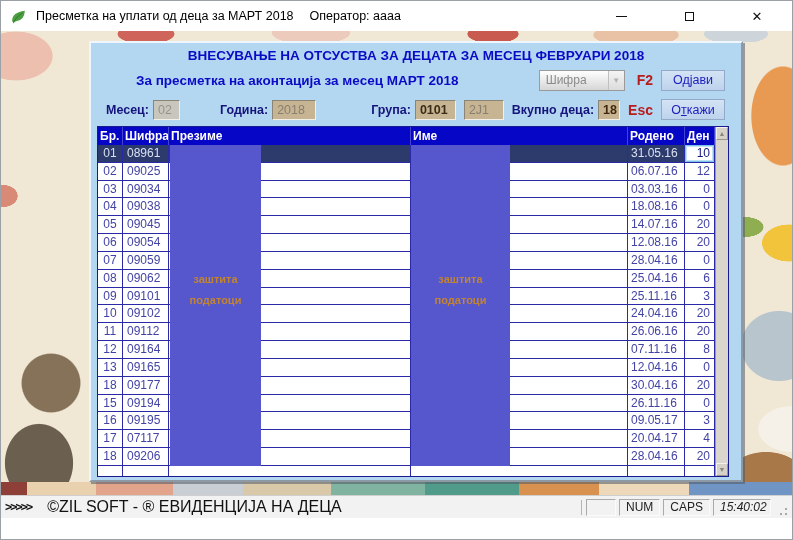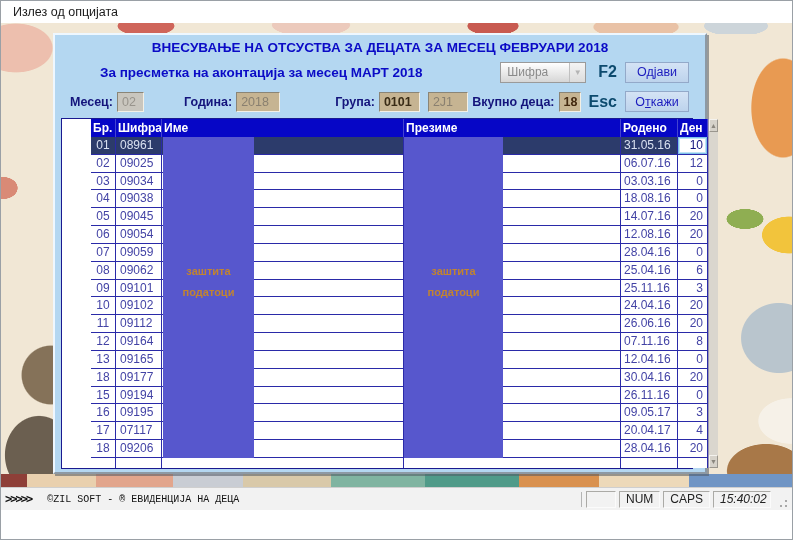--- a/index.html
+++ b/index.html
@@ -51,54 +51,54 @@
       radial-gradient(ellipse 36px 13px at 492px 3px, #c85a50 70%, rgba(200,90,80,0) 72%),
       radial-gradient(ellipse 60px 16px at 635px 4px, #e9c2a6 70%, rgba(233,194,166,0) 72%),
       radial-gradient(ellipse 45px 14px at 735px 3px, #cdd5da 70%, rgba(205,213,218,0) 72%);
     background-repeat:no-repeat; }
   .wp-bottom { position:absolute; left:0; top:451px; right:0; height:13px;
     background:linear-gradient(90deg,#8e3f38 0 26px,#e9d0ae 26px 95px,#e2a58c 95px 172px,
       #c9cdd4 172px 242px,#d9c9a9 242px 330px,#80b4a1 330px 424px,#509b89 424px 518px,
       #d9914f 518px 598px,#edd9b9 598px 688px,#7095c5 688px 100%); }
 
   
-  .panel { position:absolute; left:52px; top:10px; width:654px; height:441px;
+  .panel { position:absolute; left:88px; top:10px; width:654px; height:441px;
     background:#b4d7f1; border:2px solid; border-color:#eef7ff #8d99a4 #8d99a4 #eef7ff;
     box-shadow:2px 2px 0 rgba(80,90,100,.55); }
   .p-title1 { margin-top:5px; text-align:center; font-weight:bold; font-size:13.5px; color:#0b0bc6; }
   .rowB { display:flex; align-items:center; margin-top:6px; height:22px; }
   .p-title2 { margin-left:45px; font-weight:bold; font-size:13.5px; color:#0b0bc6; }
   .spacer { flex:1 1 auto; }
   .combo { width:86px; height:21px; border:1px solid #9a9a9a; background:linear-gradient(#ffffff,#d6d6d6);
     display:flex; align-items:center; }
   .combo-val { flex:1; font-size:12px; color:#8a8a8a; padding-left:6px; }
   .combo-arrow { width:16px; height:100%; border-left:1px solid #c0c0c0; display:flex; align-items:center;
     justify-content:center; font-size:8px; color:#b4b4b4; background:linear-gradient(#f4f4f4,#dcdcdc); }
-  .key-label { font-weight:bold; font-size:16px; color:#0c4a6e; margin-left:12px; }
+  .key-label { font-weight:bold; font-size:14px; color:#b91c1c; margin-left:12px; }
   .btn { width:64px; height:21px; margin-left:8px; margin-right:16px;
     background:linear-gradient(#d4e3f5,#bdd3ec); border:1px solid #93a9c9;
     font-family:"Liberation Sans",sans-serif; font-size:12.5px; color:#1c1cbe; text-align:center; line-height:18px; cursor:default; }
   .u { text-decoration:underline; }
   .rowC { display:flex; align-items:center; margin-top:8px; height:21px; }
   .lbl { font-weight:bold; font-size:12.5px; color:#14147c; }
   .l-month { margin-left:15px; }
   .l-year { margin-left:40px; }
   .l-group { margin-left:55px; }
   .field { height:20px; margin-left:4px; border:1px solid; border-color:#8a8577 #f4f0e6 #f4f0e6 #8a8577;
     background:#c6b492; font-size:12.5px; line-height:18px; padding-left:4px; }
   .f-month { width:27px; background:#c9c6be; color:#98948c; }
   .f-year { width:44px; color:#8a8070; }
   .f-gcode { width:41px; color:#3a2c16; font-weight:bold; }
   .f-gname { width:40px; margin-left:8px; color:#8a8070; }
   .f-total { width:22px; color:#42280f; font-weight:bold; }
   .esc { margin-left:8px; }
 
   
   .table-wrap { display:flex; width:632px; margin:6px 0 0 6px; border:1px solid #1a1a90; background:#fff; }
-  .grid-area { width:617px;margin-left:29px; }
+  .grid-area { width:617px; }
   .thead { display:grid; grid-template-columns:25px 46px 242px 217px 57px 30px; height:18px; background:#0606c6; }
   .th { color:#fff; font-weight:bold; font-size:12px; line-height:18px; padding-left:2px; overflow:hidden;
     white-space:nowrap; border-right:1px solid #4444d0; }
   .tbody { position:relative; height:321px; display:flex; flex-direction:column; background:#fff; }
   .trow { display:grid; grid-template-columns:25px 46px 242px 217px 57px 30px; flex:0 0 17.83px; }
   .td { font-size:12px; color:#4343a5; line-height:16.5px; border-right:1px solid #2a2aa8;
     border-bottom:1px solid #2a2aa8; overflow:hidden; white-space:nowrap; }
   .td-num { text-align:center; }
   .td-code { padding-left:4px; }
   .td-born { padding-left:3px; }
@@ -116,40 +116,58 @@
   .vscrollbar { width:13px; display:flex; flex-direction:column; background:#dad6ce; border-left:1px solid #9a96b0; }
   .sb-btn { height:13px; flex:0 0 13px; background:#d6d2ca; border:1px solid; border-color:#f4f2ee #9a968e #9a968e #f4f2ee;
     font-size:7px; line-height:11px; text-align:center; color:#8a867e; }
   .sb-track { flex:1 1 auto; }
 
   
   .statusbar { height:23px; background:#f2f2f2; border-top:1px solid #cfcfcf; display:flex;
     align-items:center; padding:0 4px; }
   .sb-arrows { font-family:"DejaVu Sans Mono",monospace; font-weight:bold; font-size:12px;
     letter-spacing:-2px; color:#111; }
-  .sb-copy { font-family:Liberation Mono, monospace; font-size:10px; color:#111; margin-left:16px; }
+  .sb-copy { font-family:Liberation Sans, sans-serif; font-size:16px; color:#111; margin-left:16px; }
   .sb-sep { width:1px; height:15px; background:#b4b4b4; margin-right:4px; }
   .sb-cell { height:17px; border:1px solid; border-color:#abaaa6 #fbfbfb #fbfbfb #abaaa6; background:#f2f2f2;
     font-size:12px; line-height:14px; padding:0 6px; color:#222; margin-right:3px; }
   .sb-empty { width:30px; }
   .sb-time { width:58px;font-style:italic; }
   .sb-grip { width:12px; height:12px; margin-left:2px; align-self:flex-end;
     background-image:radial-gradient(circle 1px at 10px 3px,#a8a8a8 99%,transparent),
       radial-gradient(circle 1px at 10px 8px,#a8a8a8 99%,transparent),
       radial-gradient(circle 1px at 5px 8px,#a8a8a8 99%,transparent); }
 </style>
 </head>
 <body>
 
 <div class="window">
 
-
-  <div class="menubar">
-    <span class="menu-item">Излез од опцијата</span>
+  <div class="titlebar">
+    <span class="app-icon">
+      <svg viewBox="0 0 16 16" width="17" height="17">
+        <path d="M2 12 Q2 4 14 2.5 Q13.5 11 6.5 12.2 Q4.5 12.6 3.2 14.5 Z" fill="#4a9e3f"></path>
+        <path d="M3.5 13 Q6 8 12 4.5" stroke="#2e7030" stroke-width="0.8" fill="none"></path>
+      </svg>
+    </span>
+    <span class="title-text">Пресметка на уплати од деца за МАРТ 2018</span>
+    <span class="title-op">Оператор: аааа</span>
+    <div class="win-controls">
+      <span class="wc wc-min">
+          <span class="min-glyph"></span>
+        </span>
+      <span class="wc wc-max">
+          <span class="max-glyph"></span>
+        </span>
+      <span class="wc wc-close">
+          <span class="close-glyph">✕</span>
+        </span>
+    </div>
   </div>
+
 
   <div class="workspace">
     <div class="wallpaper">
       <div class="wp-top"></div>
       <div class="wp-bottom"></div>
     </div>
 
     <div class="panel">
       <div class="p-title1">ВНЕСУВАЊЕ НА ОТСУСТВА ЗА ДЕЦАТА ЗА МЕСЕЦ ФЕВРУАРИ 2018</div>
 
@@ -177,22 +195,22 @@
         <span class="field f-total">18</span>
         <span class="key-label esc">Esc</span>
         <button class="btn"><span>О</span><span class="u">т</span><span>кажи</span></button>
       </div>
 
       <div class="table-wrap">
         <div class="grid-area">
           <div class="thead">
             <div class="th">Бр.</div>
             <div class="th">Шифра</div>
+            <div class="th">Презиме</div>
             <div class="th">Име</div>
-            <div class="th">Презиме</div>
             <div class="th">Родено</div>
             <div class="th">Ден</div>
           </div>
           <div class="tbody">
             <div class="trow sel">
                 <div class="td td-num">01</div>
                 <div class="td td-code">08961</div>
                 <div class="td td-surname"></div>
                 <div class="td td-name"></div>
                 <div class="td td-born">31.05.16</div>

